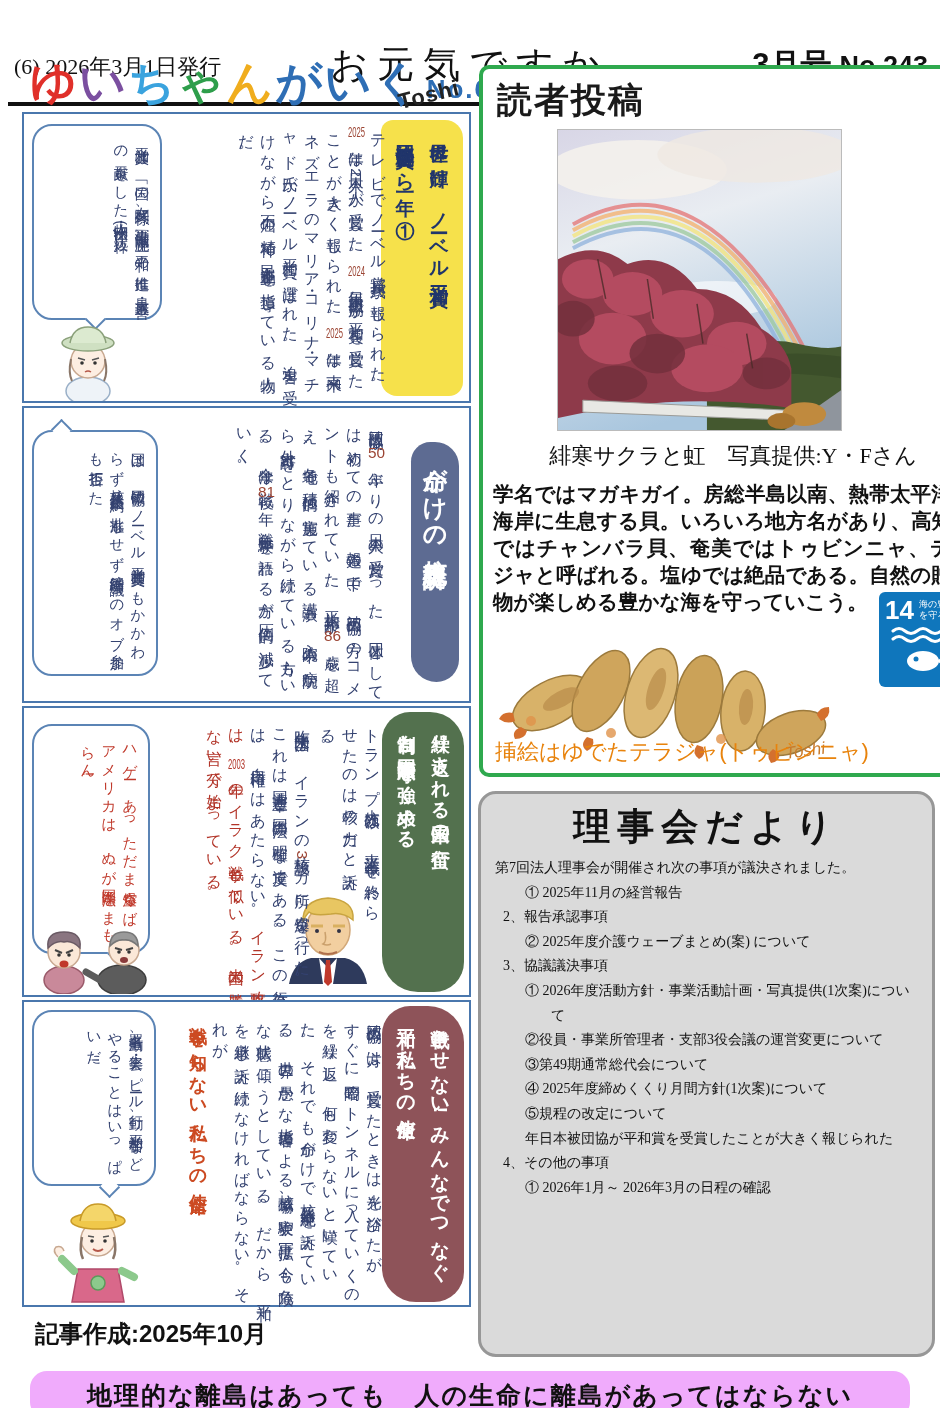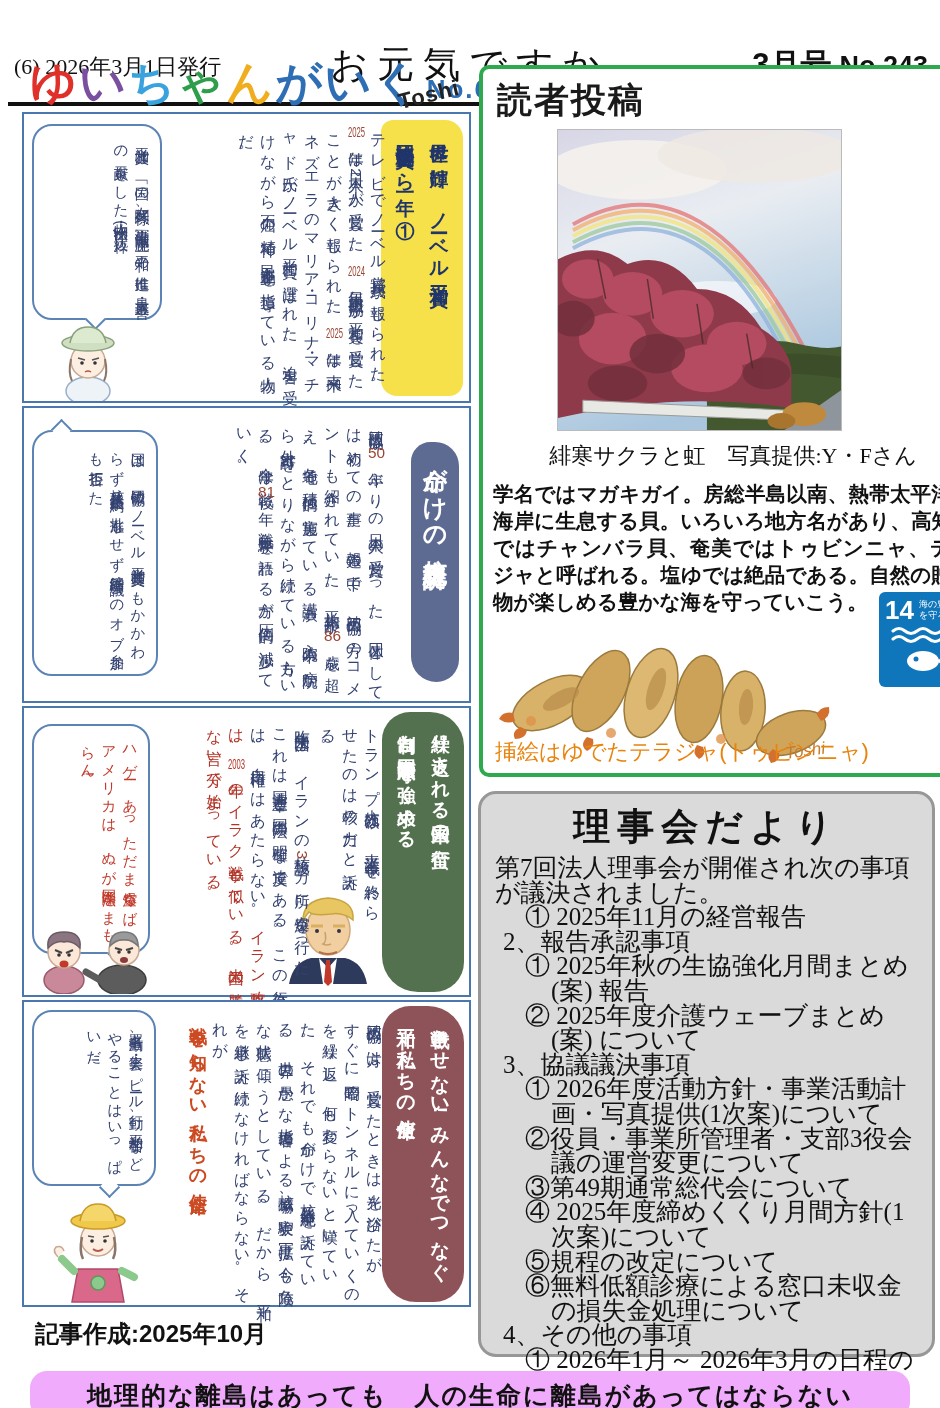--- a/index.html
+++ b/index.html
@@ -55,21 +55,21 @@
   .sdg { position:absolute; right:10px; top:523px; width:94px; height:95px; background:#0f76bc; border-radius:6px; padding:5px 6px; }
   .sdg-top { display:flex; align-items:flex-start; }
   .sdg-num { color:#fff; font-size:26px; font-weight:bold; line-height:1; }
   .sdg-label { color:#fff; font-size:9px; line-height:1.2; margin-left:5px; margin-top:2px; }
   .rp-illust { position:absolute; left:8px; top:572px; width:345px; height:128px; }
   .rp-illust-cap { position:absolute; left:12px; top:668px; font-size:22px; font-weight:normal; color:#e8830c; }
 
   
   .gray-box { position:absolute; left:478px; top:791px; width:457px; height:566px; background:#dadada; border:3px solid #979797; border-radius:18px; }
   .bn-title { position:absolute; left:0; right:0; top:8px; text-align:center; font-size:37px; font-weight:bold; letter-spacing:7px; color:#111; }
-  .bn-list { position:absolute; left:12px; right:10px; top:62px; font-size:25px; color:#111; line-height:24.6px; }
+  .bn-list { position:absolute; left:12px; right:10px; top:62px; font-size:14px; color:#111; line-height:24.6px; }
   .bn-list .li.intro { padding-left:2px; }
   .bn-list .li.l1 { padding-left:10px; }
   .bn-list .li.l2 { padding-left:58px; text-indent:-26px; }
 
   
   .footer-band { position:absolute; left:30px; top:1371px; width:880px; height:48px; background:#f0abfc; border-radius:17px; display:flex; align-items:center; justify-content:center; }
   .footer-band span { font-size:25px; font-weight:bold; color:#111; letter-spacing:2px; }
 </style>
 </head>
 <body>
@@ -279,29 +279,28 @@
 
     <div class="rp-illust-cap">挿絵はゆでたテラジャ(トゥビンニャ)</div>
   </div>
 
   <div class="gray-box">
     <div class="bn-title serif">理事会だより</div>
     <div class="bn-list serif">
         <div class="li intro">第7回法人理事会が開催され次の事項が議決されました。</div>
         <div class="li l2">① 2025年11月の経営報告</div>
         <div class="li l1">2、報告承認事項</div>
-        <div class="li l2">① 2025年秋の生協強化月間まとめ(案) 報告</div>
         <div class="li l2">② 2025年度介護ウェーブまとめ(案) について</div>
         <div class="li l1">3、協議議決事項</div>
         <div class="li l2">① 2026年度活動方針・事業活動計画・写真提供(1次案)について</div>
         <div class="li l2">②役員・事業所管理者・支部3役会議の運営変更について</div>
         <div class="li l2">③第49期通常総代会について</div>
         <div class="li l2">④ 2025年度締めくくり月間方針(1次案)について</div>
         <div class="li l2">⑤規程の改定について</div>
-        <div class="li l2">⑥無料低額診療による窓口未収金の損失金処理について</div>
+        <div class="li l2">年日本被団協が平和賞を受賞したことが大きく報じられた</div>
         <div class="li l1">4、その他の事項</div>
         <div class="li l2">① 2026年1月～ 2026年3月の日程の確認</div>
       </div>
   </div>
 
   <div class="footer-band">
     <span>地理的な離島はあっても　人の生命に離島があってはならない</span>
   </div>
 
 </div>

